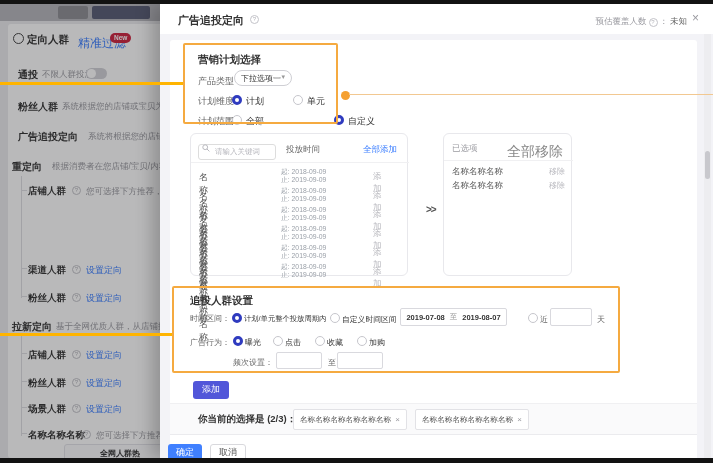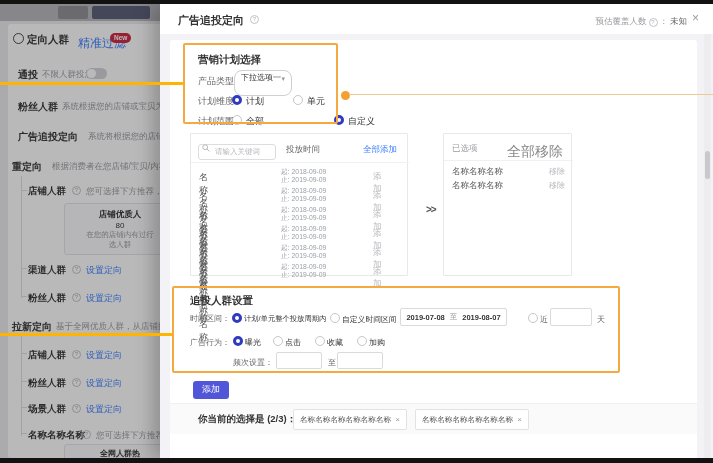--- a/index.html
+++ b/index.html
@@ -29,22 +29,22 @@
 .toggle{width:21px;height:11px;border-radius:6px;background:#d2d2d7;position:relative}
 .toggle .knob{position:absolute;left:1px;top:1px;width:9px;height:9px;border-radius:50%;background:#fff}
 .card{border:1px solid #e3e3e8;background:#fbfbfd;border-radius:3px;text-align:center}
 .dim{left:0;top:4px;width:460px;height:454px;background:rgba(22,22,28,.3);z-index:2}
 
 .modal{left:160px;top:4px;width:553px;height:454px;background:#fff;z-index:3;box-shadow:-8px 0 16px rgba(0,0,0,.22)}
 .mhead-title{font-size:11px;font-weight:bold;color:#333}
 .mbody{position:absolute;left:0;top:30px;width:553px;height:424px;background:#f3f3f7}
 .mcard{position:absolute;left:10px;top:6px;width:527px;height:418px;background:#fff;border-radius:3px 3px 0 0}
 .sect{font-size:10.5px;font-weight:bold;color:#333}
-.dropdown{border:1px solid #cfcfd4;border-radius:8px;background:#fff;display:flex;align-items:flex-end;padding:12px 6px;justify-content:space-between}
-.lbox{border:1px solid #e8e8ec;border-radius:1px;background:#fff}
+.dropdown{border:1px solid #cfcfd4;border-radius:8px;background:#fff;display:flex;align-items:flex-start;padding:2px 6px;justify-content:space-between}
+.lbox{border:1px solid #e8e8ec;border-radius:6px;background:#fff}
 .rowname{font-size:9px;color:#555}
 .rowdate{font-size:6.8px;color:#9aa0a8;line-height:8px;white-space:nowrap}
 .rowact{font-size:8.5px;color:#b8b8be}
 .tag{border:1px solid #e2e2e6;border-radius:2px;background:#fff;display:flex;align-items:center;justify-content:space-between;padding:0 6px}
 .btn-add{background:#5156d9;color:#fff;font-size:9px;border:none;border-radius:3px;width:100%;height:100%}
 .btn-ok{background:#4080ff;color:#fff;font-size:9px;border:none;border-radius:3px;width:100%;height:100%}
 .btn-cancel{background:#fff;color:#555;font-size:9px;border:1px solid #d9d9dd;border-radius:3px;width:100%;height:100%}
 
 .ann{z-index:4}
 .annbox{border:2px solid #f5aa40;border-radius:2px;background:transparent}
@@ -89,26 +89,20 @@
 
         <div class="a treev" style="left:13px;top:152px;height:122px"></div>
         <div class="a treeh" style="left:13px;top:166px;width:6px"></div>
         <div class="a treeh" style="left:13px;top:244px;width:6px"></div>
         <div class="a treeh" style="left:13px;top:272px;width:6px"></div>
 
         <div class="a sbtitle" style="left:20px;top:161px;font-size:9.5px">店铺人群</div>
         <span class="a q" style="left:64px;top:162px">?</span>
         <div class="a sbdesc" style="left:78px;top:162px">您可选择下方推荐，也</div>
 
-        <div class="a card" style="left:56px;top:179px;width:112px;height:52px;padding-top:5px">
-          <div style="font-size:8.5px;font-weight:bold;color:#333">店铺优质人</div>
-          <div style="font-size:8px;color:#333">80</div>
-          <div style="font-size:7.5px;color:#9a9aa0">在您的店铺内有过行</div>
-          <div style="font-size:7.5px;color:#9a9aa0">选人群</div>
-        </div>
 
         <div class="a sbtitle" style="left:20px;top:240px;font-size:9.5px">渠道人群</div>
         <span class="a q" style="left:64px;top:241px">?</span>
         <div class="a sblink" style="left:78px;top:240px">设置定向</div>
 
         <div class="a sbtitle" style="left:20px;top:268px;font-size:9.5px">粉丝人群</div>
         <span class="a q" style="left:64px;top:269px">?</span>
         <div class="a sblink" style="left:78px;top:268px">设置定向</div>
 
         <div class="a sbtitle" style="left:4px;top:296px">拉新定向</div>
@@ -288,20 +282,28 @@
             <span style="font-size:7.6px;color:#555">名称名称名称名称名称名称</span>
             <span style="font-size:8px;color:#9a9aa0">×</span>
           </div>
           <div class="a tag" style="left:245px;top:5px;width:114px;height:21px">
             <span style="font-size:7.6px;color:#555">名称名称名称名称名称名称</span>
             <span style="font-size:8px;color:#9a9aa0">×</span>
           </div>
         </div>
       </div>
 
+      <div class="a" style="left:10px;top:400px;width:527px;height:24px;background:#fff;border-top:1px solid #ebebee">
+        <div class="a" style="left:-2px;top:6px;width:34px;height:18px">
+          <button class="btn-ok">确定</button>
+        </div>
+        <div class="a" style="left:40px;top:6px;width:36px;height:18px">
+          <button class="btn-cancel">取消</button>
+        </div>
+      </div>
 
       <div class="a" style="left:544px;top:0;width:7px;height:424px;background:#ededf0"></div>
       <div class="a" style="left:545px;top:117px;width:5px;height:28px;background:#c8c8cd;border-radius:3px"></div>
     </div>
   </div>
 
   <div class="a ann annline" style="left:0;top:82px;width:184px;height:2.5px"></div>
   <div class="a ann annbox" style="left:183px;top:43px;width:155px;height:81px"></div>
   <div class="a ann" style="left:341px;top:91px;width:9px;height:9px;border-radius:50%;background:#f5a030"></div>
   <div class="a ann" style="left:349px;top:94px;width:364px;height:1.4px;background:#f2c891"></div>

